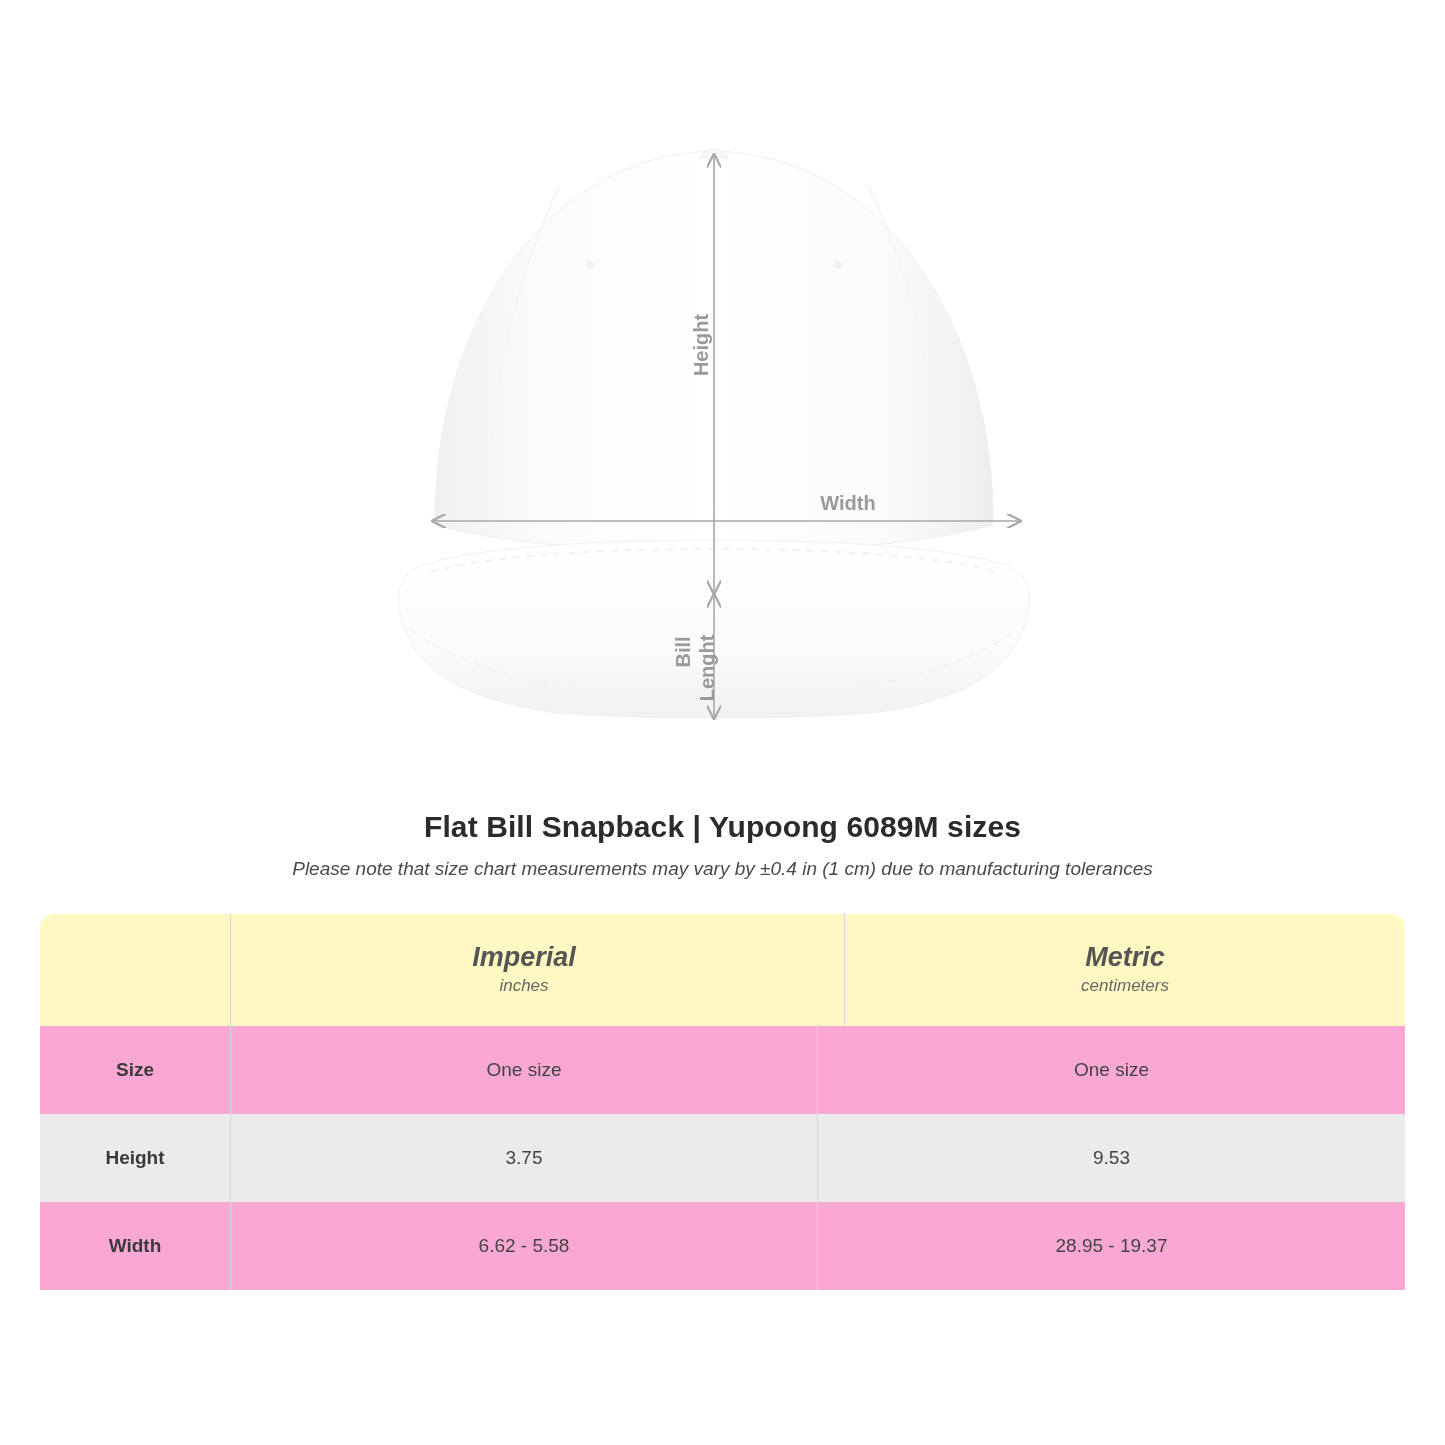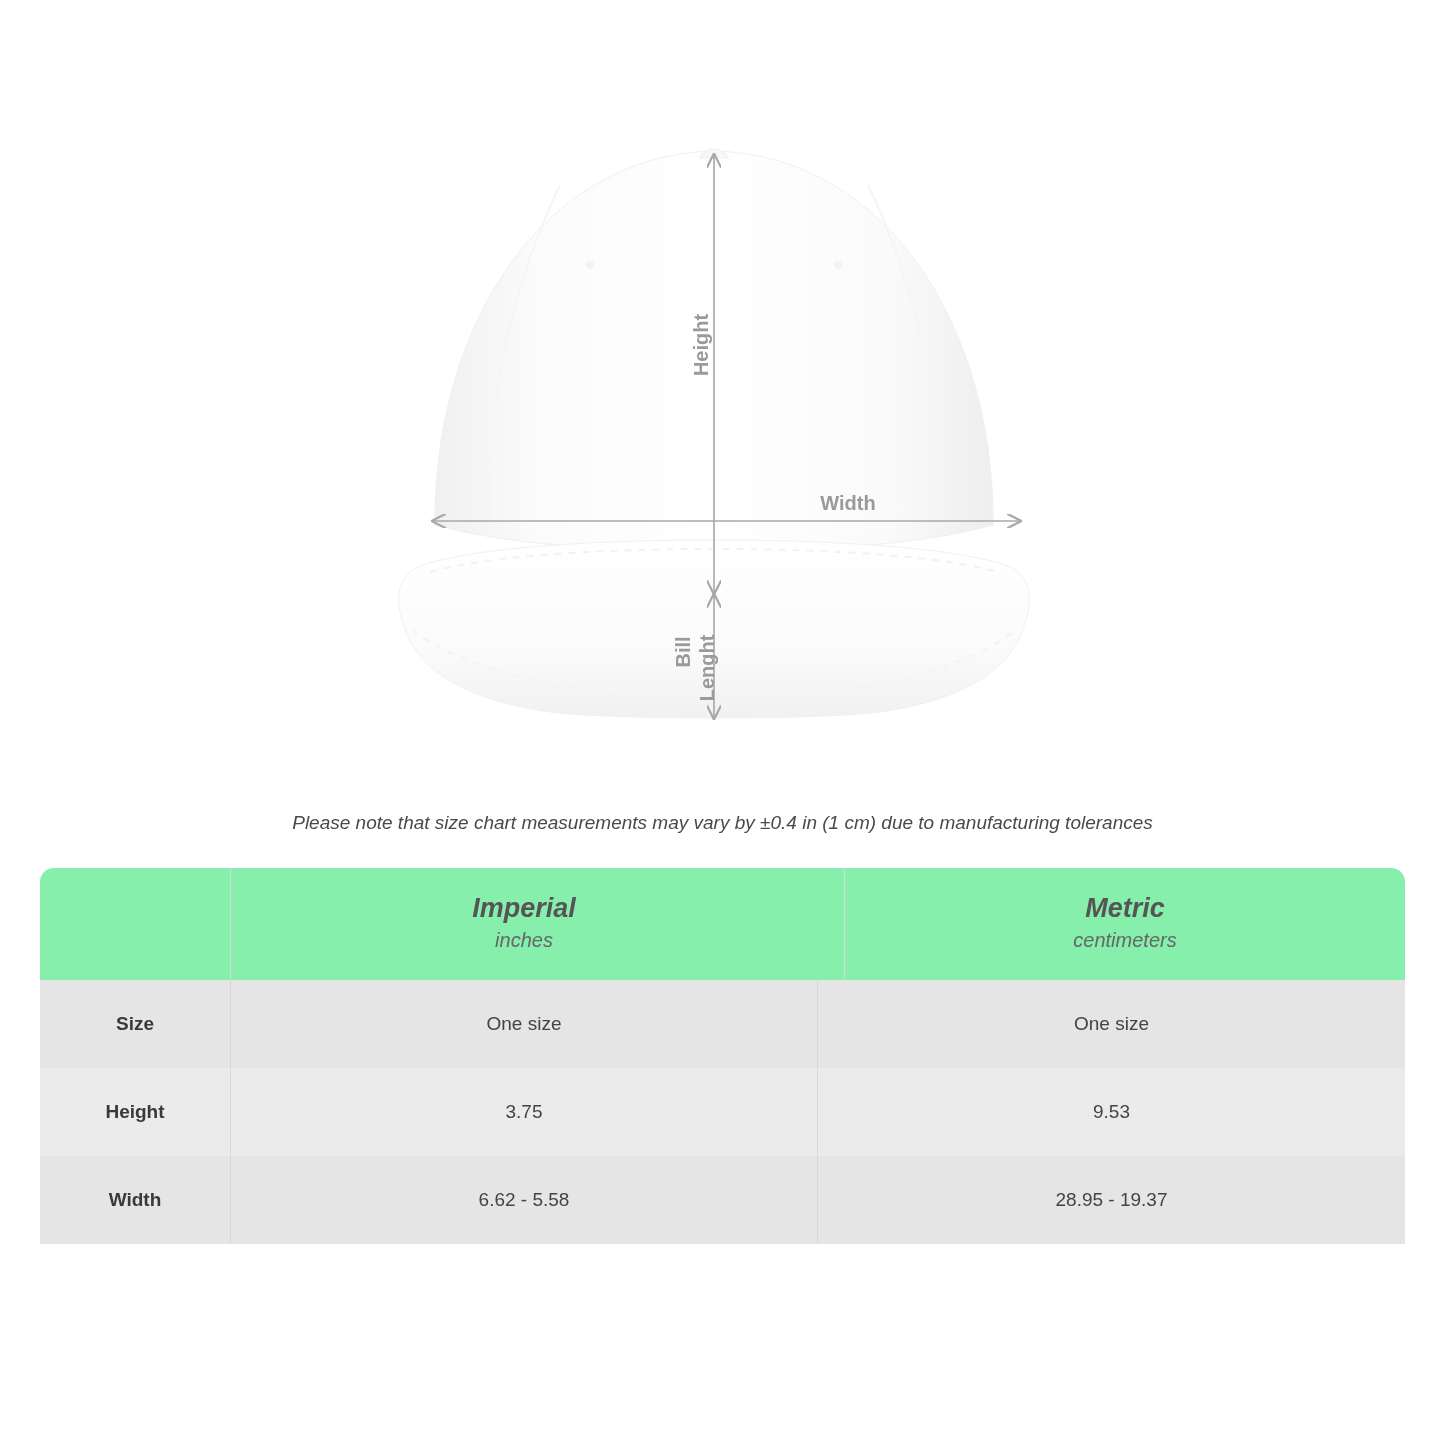--- a/index.html
+++ b/index.html
@@ -59,59 +59,59 @@
     border-spacing: 0;
     width: 1365px;
     table-layout: fixed;
   }
   table.size-table td,
   table.size-table th {
     padding: 0;
     margin: 0;
   }
   .unit-row td {
-    background: #86efac;
+    background: #fef9c3;
     height: 112px;
     vertical-align: middle;
     text-align: right;
   }
   .unit-row td.first {
     border-top-left-radius: 14px;
     border-bottom-left-radius: 0;
   }
   .unit-row td.last {
     border-top-right-radius: 14px;
     padding-left: 27px;
   }
   .unit-name {
     font-size: 27px;
     font-weight: bold;
     font-style: italic;
     color: #555555;
     line-height: 1.15;
   }
   .unit-sub {
-    font-size: 20px;
+    font-size: 17px;
     font-style: italic;
     color: #666666;
     line-height: 1.5;
   }
 
   .data-row td {
     height: 88px;
     vertical-align: middle;
     text-align: center;
     font-size: 19px;
     color: #444444;
   }
   .data-row td.label-cell {
     font-weight: bold;
     color: #3a3a3a;
   }
-  .row-white td { background: #e5e5e5; }
+  .row-white td { background: #f9a8d4; }
   .row-gray td { background: #ebebeb; }
 
   .cell-div {
     border-left: 1px solid #d8d8d8;
     height: 88px;
     display: flex;
     align-items: center;
     justify-content: center;
   }
   .unit-cell-div {
@@ -193,20 +193,21 @@
 
         <text class="dim-label" x="708" y="345" text-anchor="middle" transform="rotate(-90 708 345)">Height</text>
         <text class="dim-label" x="848" y="510" text-anchor="middle">Width</text>
         <text class="dim-label" x="690" y="652" text-anchor="middle" transform="rotate(-90 690 652)">Bill</text>
         <text class="dim-label" x="714" y="668" text-anchor="middle" transform="rotate(-90 714 668)">Lenght</text>
       </g>
     </svg>
   </div>
 
   <div class="title-block">
+    <h1 class="chart-title">Flat Bill Snapback | Yupoong 6089M sizes</h1>
     <p class="chart-note">Please note that size chart measurements may vary by ±0.4 in (1 cm) due to manufacturing tolerances</p>
   </div>
 
   <div class="table-wrap">
     <table class="size-table">
       <colgroup>
         <col style="width:190px">
         <col style="width:587px">
         <col style="width:588px">
       </colgroup>

